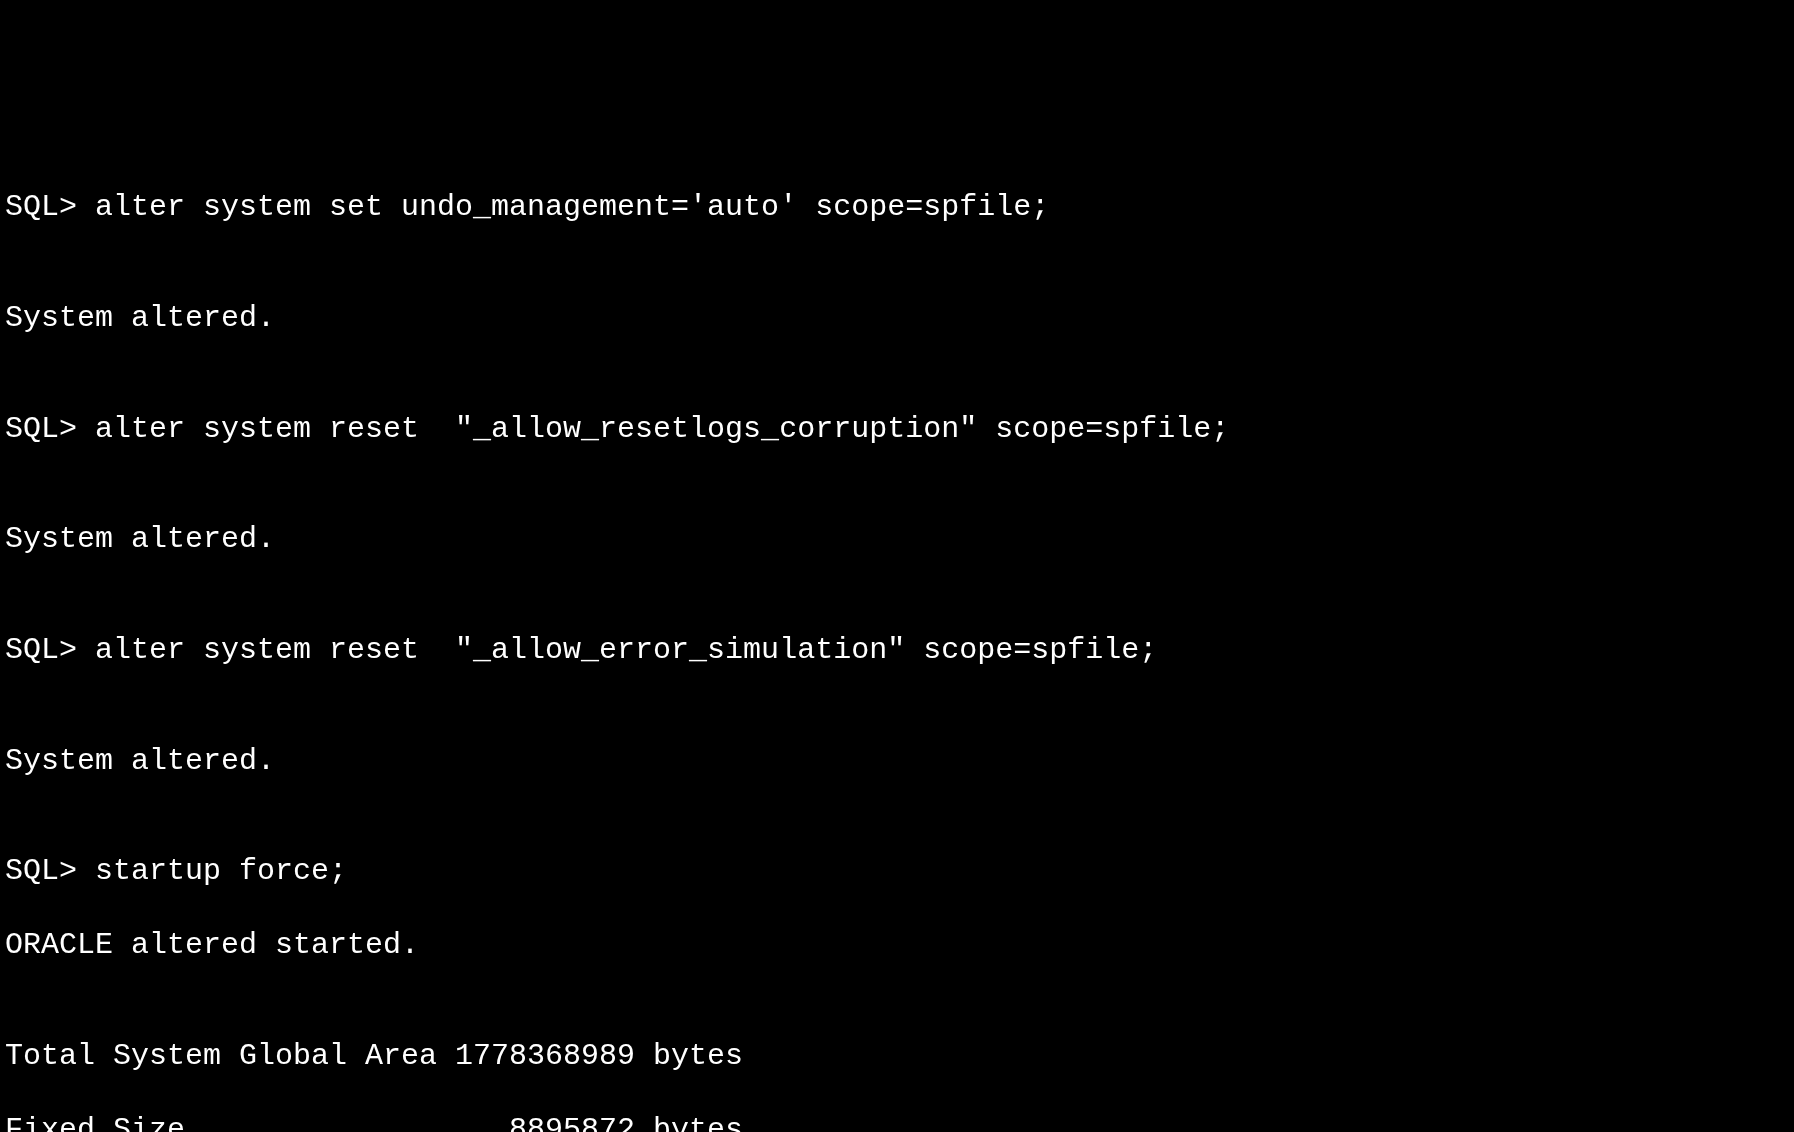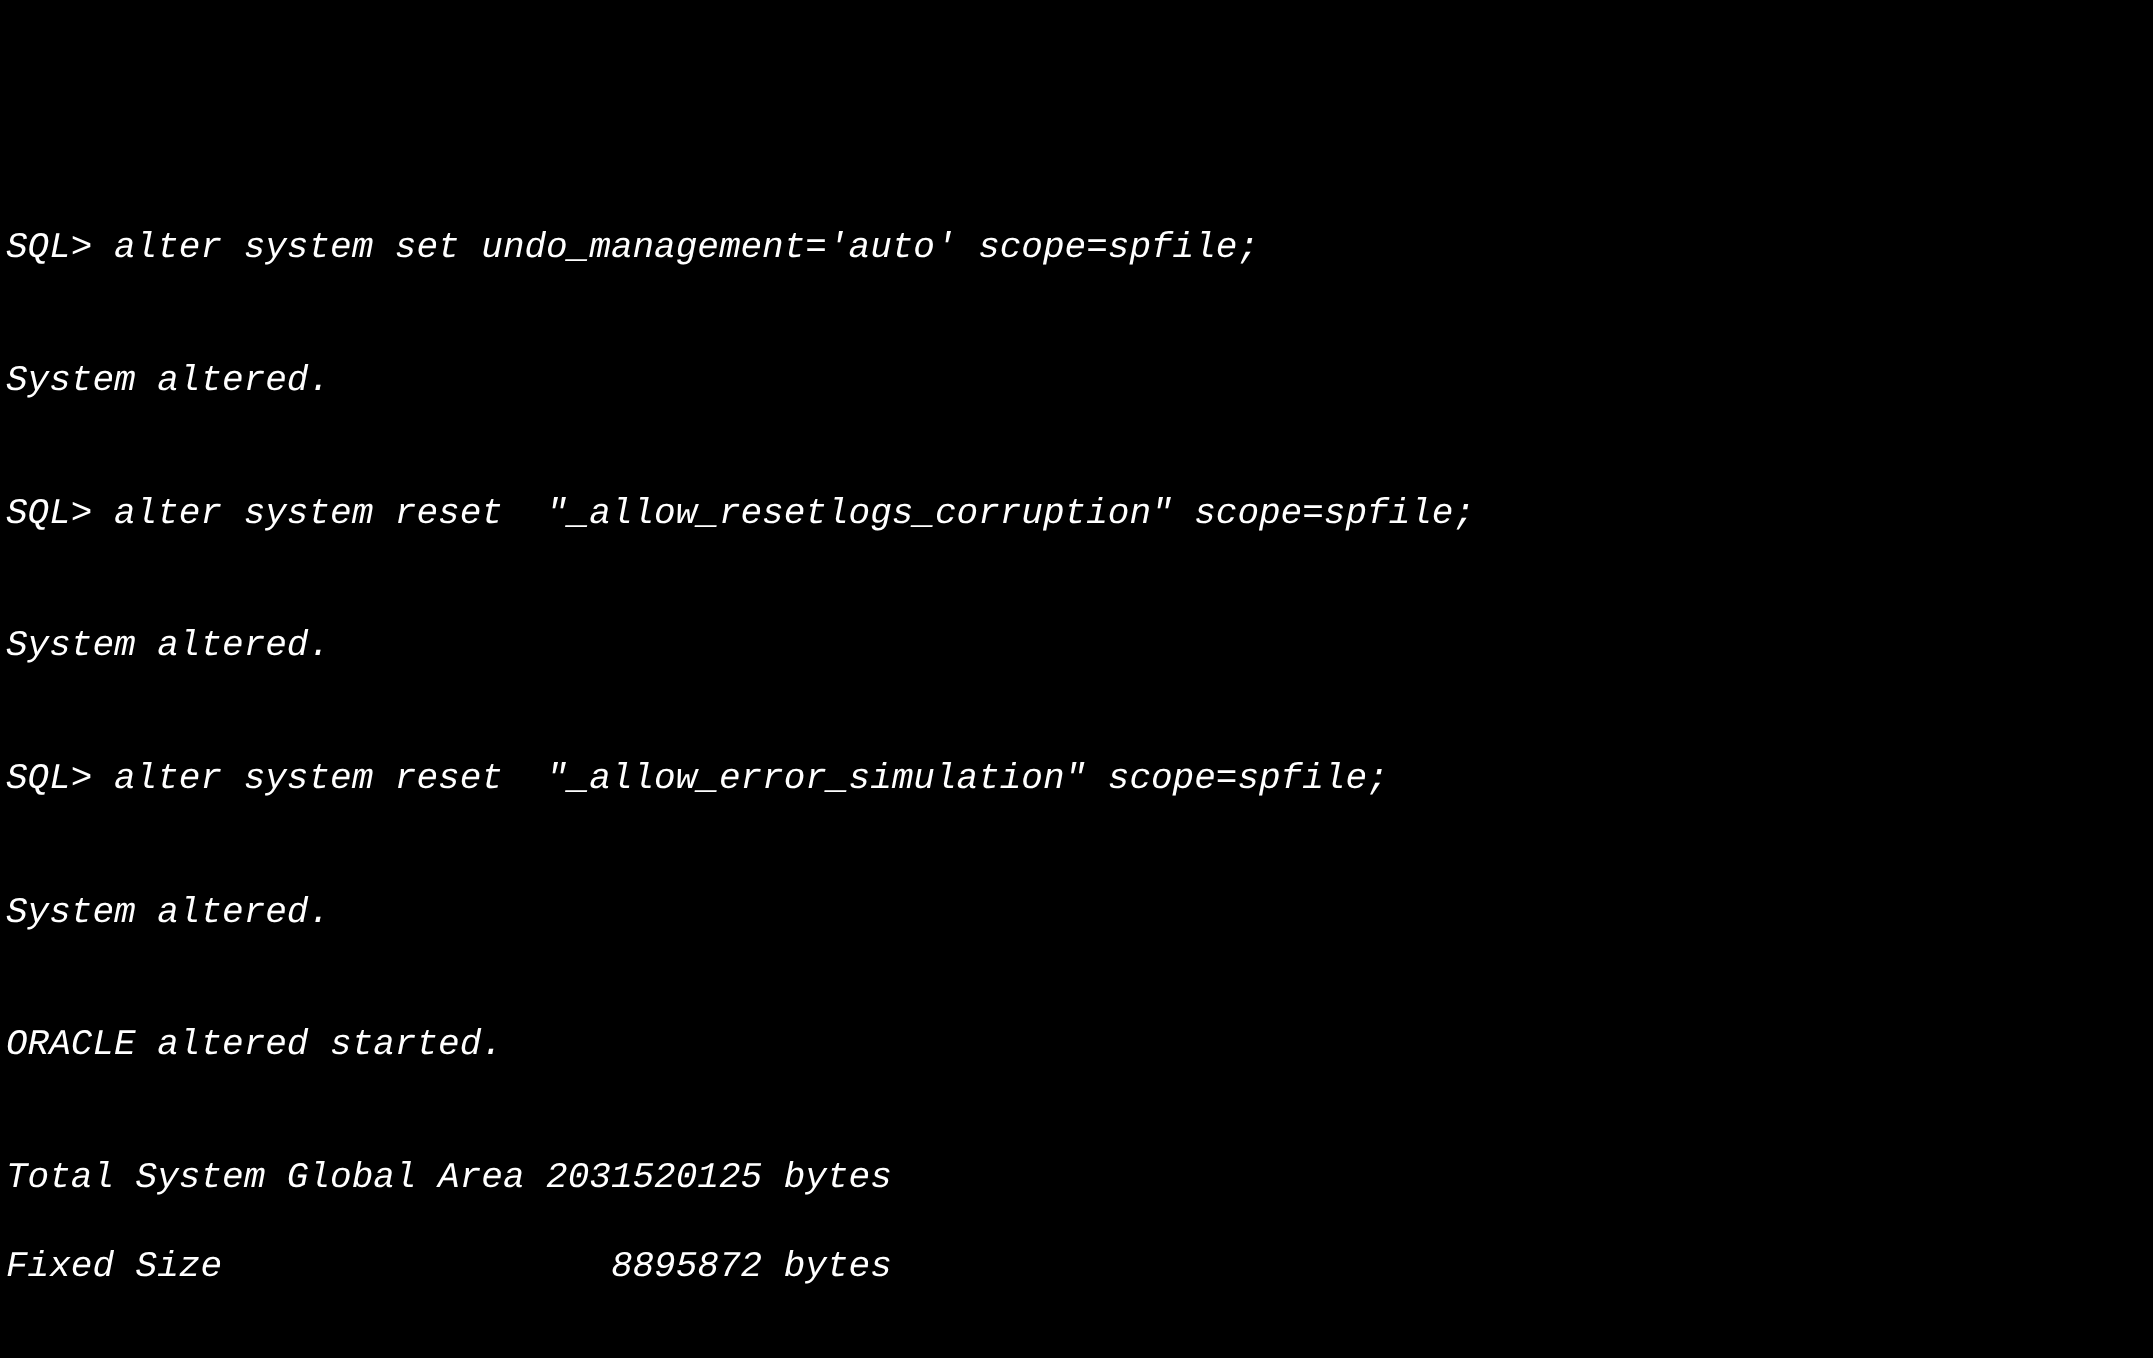--- a/index.html
+++ b/index.html
@@ -17,44 +17,44 @@
       white-space: pre;
       overflow: hidden;
       width: 1794px;
       height: 1132px;
     }
     .terminal {
       font-family: 'Courier New', Courier, monospace;
     }
     .line {
       display: block;
-      font-style: italic;
     }
   </style>
 </head>
 <body>
 
 
 
 <div class="terminal">
 <span class="line">SQL&gt; alter system set undo_management='auto' scope=spfile;</span>
 <span class="line"></span>
 <span class="line">System altered.</span>
 <span class="line"></span>
 <span class="line">SQL&gt; alter system reset  "_allow_resetlogs_corruption" scope=spfile;</span>
 <span class="line"></span>
 <span class="line">System altered.</span>
 <span class="line"></span>
 <span class="line">SQL&gt; alter system reset  "_allow_error_simulation" scope=spfile;</span>
 <span class="line"></span>
 <span class="line">System altered.</span>
 <span class="line"></span>
+<span class="line">SQL&gt; startup force;</span>
 <span class="line">ORACLE altered started.</span>
 <span class="line"></span>
-<span class="line">Total System Global Area 2031520125 bytes</span>
+<span class="line">Total System Global Area 1778368989 bytes</span>
 <span class="line">Fixed Size                  8895872 bytes</span>
 
 
 
 
 
 
 </div>
 
 

